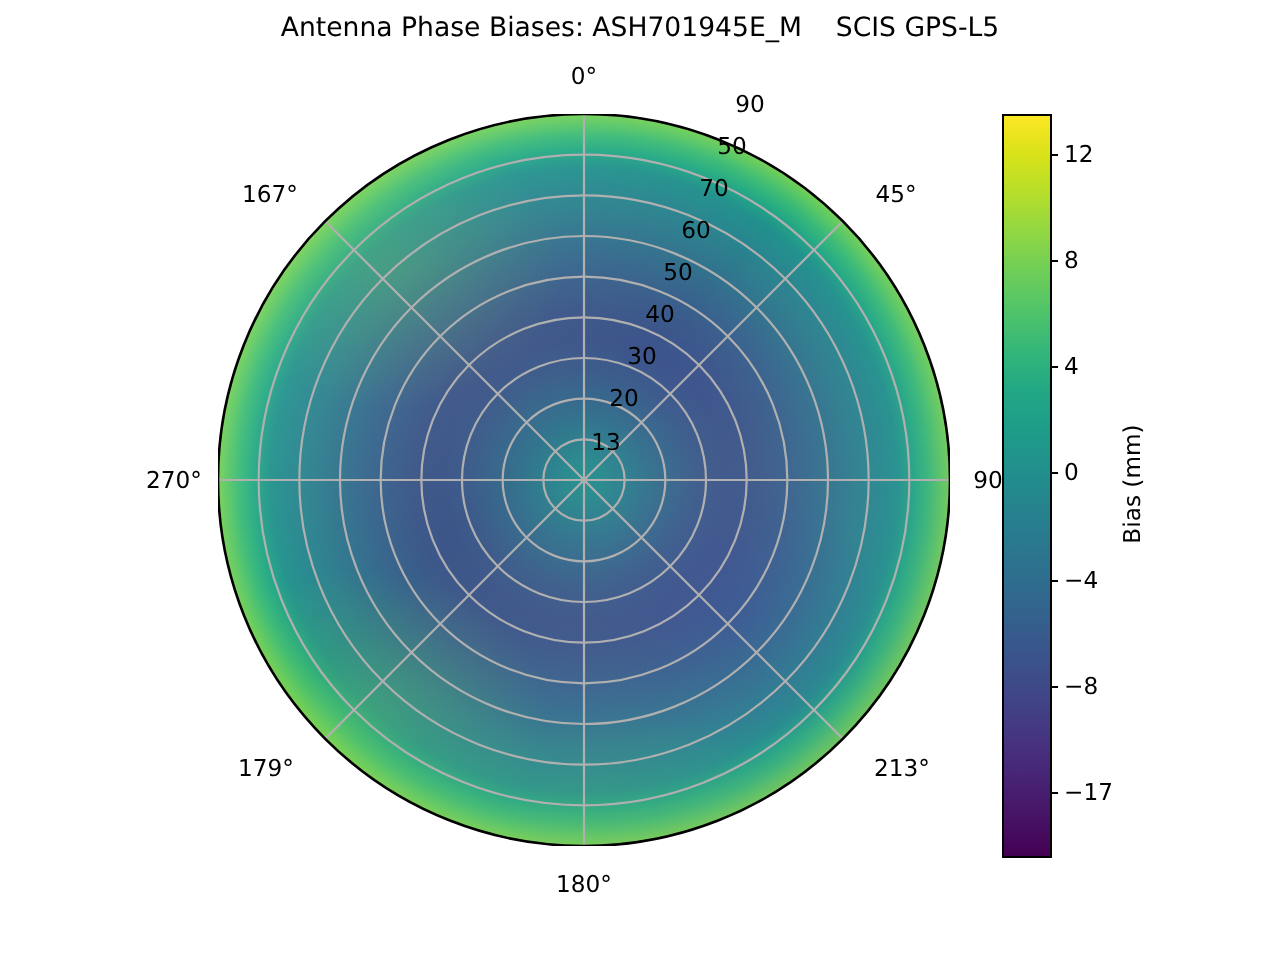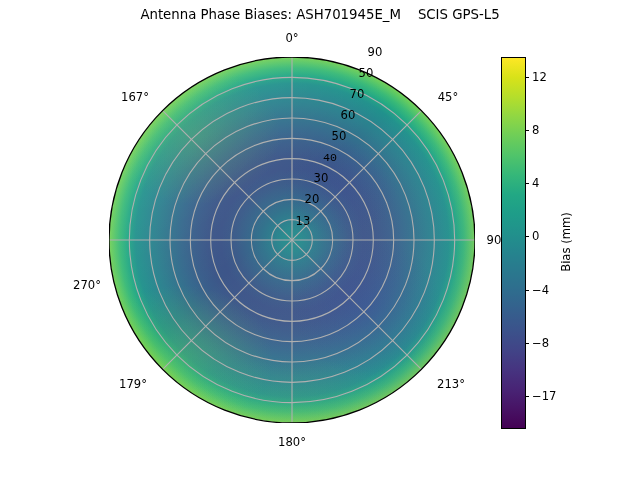--- a/index.html
+++ b/index.html
@@ -170,27 +170,27 @@
 
       <circle cx="183" cy="183" r="183" fill="none" stroke="#000000" stroke-width="1.3"></circle>
     </svg>
 
     <div class="ang-label" style="left:183px;  top:-19px;">0°</div>
     <div class="ang-label" style="left:339px;  top:40px;">45°</div>
     <div class="ang-label" style="left:385px;  top:183px;">90</div>
     <div class="ang-label" style="left:342px;  top:327px;">213°</div>
     <div class="ang-label" style="left:183px;  top:385px;">180°</div>
     <div class="ang-label" style="left:24px;   top:327px;">179°</div>
-    <div class="ang-label" style="left:-22px;  top:183px;margin-top:45px;">270°</div>
+    <div class="ang-label" style="left:-22px;  top:183px;">270°</div>
     <div class="ang-label" style="left:26px;   top:40px;">167°</div>
 
     <div class="rad-label" style="left:194px; top:164px;">13</div>
     <div class="rad-label" style="left:203px; top:142px;">20</div>
     <div class="rad-label" style="left:212px; top:121px;">30</div>
-    <div class="rad-label" style="left:221px; top:100px;font-family:Liberation Mono, monospace;">40</div>
+    <div class="rad-label" style="left:221px; top:100px;">40</div>
     <div class="rad-label" style="left:230px; top:79px;">50</div>
     <div class="rad-label" style="left:239px; top:58px;">60</div>
     <div class="rad-label" style="left:248px; top:37px;">70</div>
     <div class="rad-label" style="left:257px; top:16px;">50</div>
     <div class="rad-label" style="left:266px; top:-5px;">90</div>
   </div>
 
   <div id="colorbar">
     <div id="colorbar-gradient" style="background: linear-gradient(rgb(253, 231, 37) 0%, rgb(216, 226, 25) 5.26%, rgb(181, 222, 43) 10.53%, rgb(144, 215, 67) 15.79%, rgb(110, 206, 88) 21.05%, rgb(80, 196, 106) 26.32%, rgb(53, 183, 121) 31.58%, rgb(34, 168, 132) 36.84%, rgb(30, 157, 137) 42.11%, rgb(33, 145, 140) 47.37%, rgb(37, 132, 142) 52.63%, rgb(42, 120, 142) 57.89%, rgb(47, 108, 142) 63.16%, rgb(53, 95, 141) 68.42%, rgb(59, 82, 139) 73.68%, rgb(65, 68, 135) 78.95%, rgb(70, 52, 128) 84.21%, rgb(72, 36, 117) 89.47%, rgb(71, 19, 101) 94.74%, rgb(68, 1, 84) 100%);"></div>
   </div>

